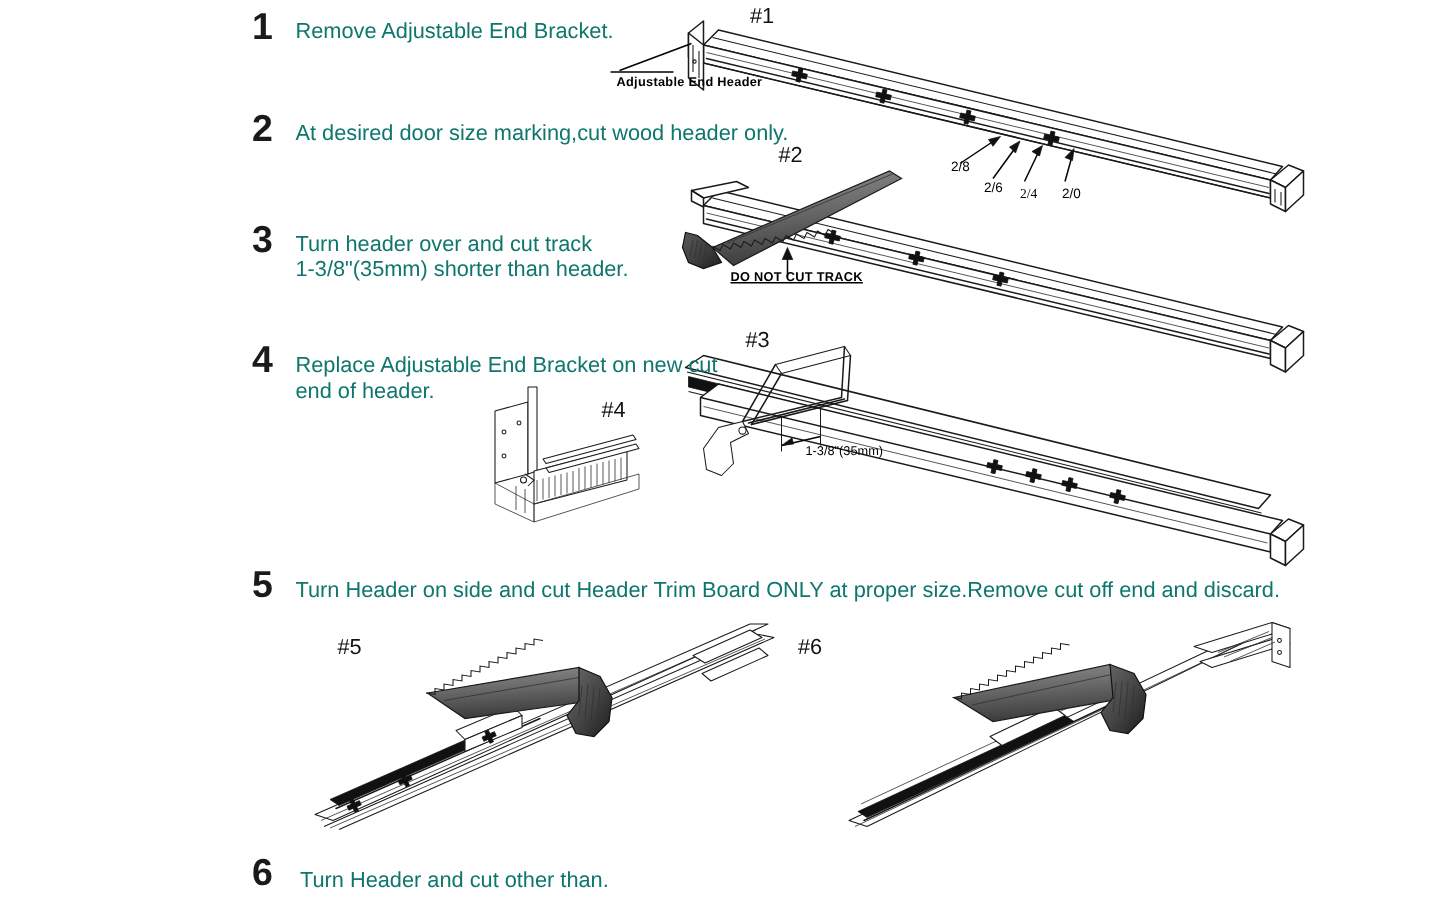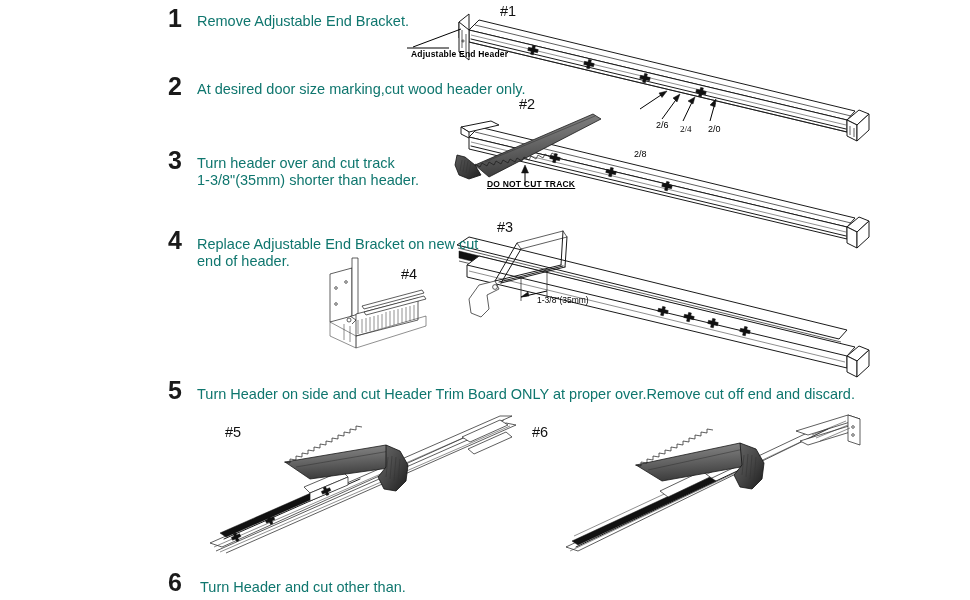--- a/index.html
+++ b/index.html
@@ -168,21 +168,21 @@
       <path class="arrowline" d="M10,24 L34,8"></path>
       <path class="fill-blk" d="M37,6 L29,8 L32,12.5 Z"></path>
       <path class="arrowline" d="M32,34 L48,12"></path>
       <path class="fill-blk" d="M50,9 L43,13 L47,17 Z"></path>
       <path class="arrowline" d="M53,36 L63,15"></path>
       <path class="fill-blk" d="M65,12 L58,16 L63,19 Z"></path>
       <path class="arrowline" d="M80,36 L85,18"></path>
       <path class="fill-blk" d="M86,14 L80,20 L85,22 Z"></path>
     </svg>
   </div>
-  <div class="abs mark-lbl" style="left:634px;top:106px;margin-top:43px;">2/8</div>
+  <div class="abs mark-lbl" style="left:634px;top:106px;">2/8</div>
   <div class="abs mark-lbl" style="left:656px;top:120px;">2/6</div>
   <div class="abs mark-lbl" style="left:680px;top:124px;font-family:Liberation Serif, serif;">2/4</div>
   <div class="abs mark-lbl" style="left:708px;top:124px;">2/0</div>
 
   <div class="abs step-num" style="left:168px;top:148px;">3</div>
   <div class="abs step-text" style="left:197px;top:155px;">Turn header over and cut track
 1-3/8"(35mm) shorter than header.</div>
 
   <div class="abs tag" style="left:497px;top:219px;">#3</div>
 
@@ -285,21 +285,21 @@
       <path class="ln-hair" d="M8,64 L34,78 L34,90 L8,78 Z"></path>
       <path class="ln-hair" d="M34,78 L104,58 L104,68 L34,90 Z"></path>
       <path class="ln-hair" d="M22,66 L22,82 M28,68 L28,84"></path>
 
       <path class="ln-thin" d="M28,58 L34,62 L30,66"></path>
       <circle cx="27" cy="62" r="2" class="ln-thin"></circle>
     </svg>
   </div>
 
   <div class="abs step-num" style="left:168px;top:378px;">5</div>
-  <div class="abs step-text" style="left:197px;top:386px;">Turn Header on side and cut Header Trim Board ONLY at proper over.Remove cut off end and discard.</div>
+  <div class="abs step-text" style="left:197px;top:386px;">Turn Header on side and cut Header Trim Board ONLY at proper size.Remove cut off end and discard.</div>
 
   <div class="abs tag" style="left:225px;top:424px;">#5</div>
 
   <div class="abs" style="left:200px;top:415px;">
     <svg width="320" height="140" viewBox="0 0 320 140">
       <defs>
         <linearGradient id="bladeG5" x1="0" y1="0" x2="0.2" y2="1">
           <stop offset="0%" stop-color="#8f8f8f"></stop>
           <stop offset="45%" stop-color="#6b6b6b"></stop>
           <stop offset="100%" stop-color="#3c3c3c"></stop>

